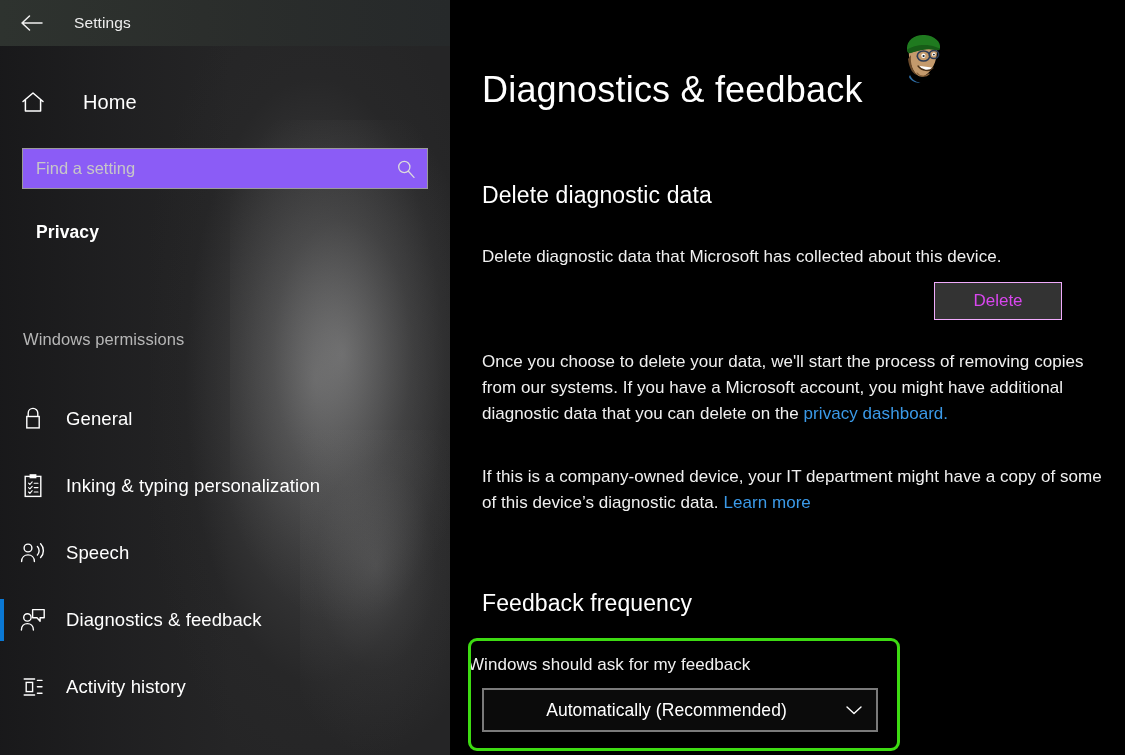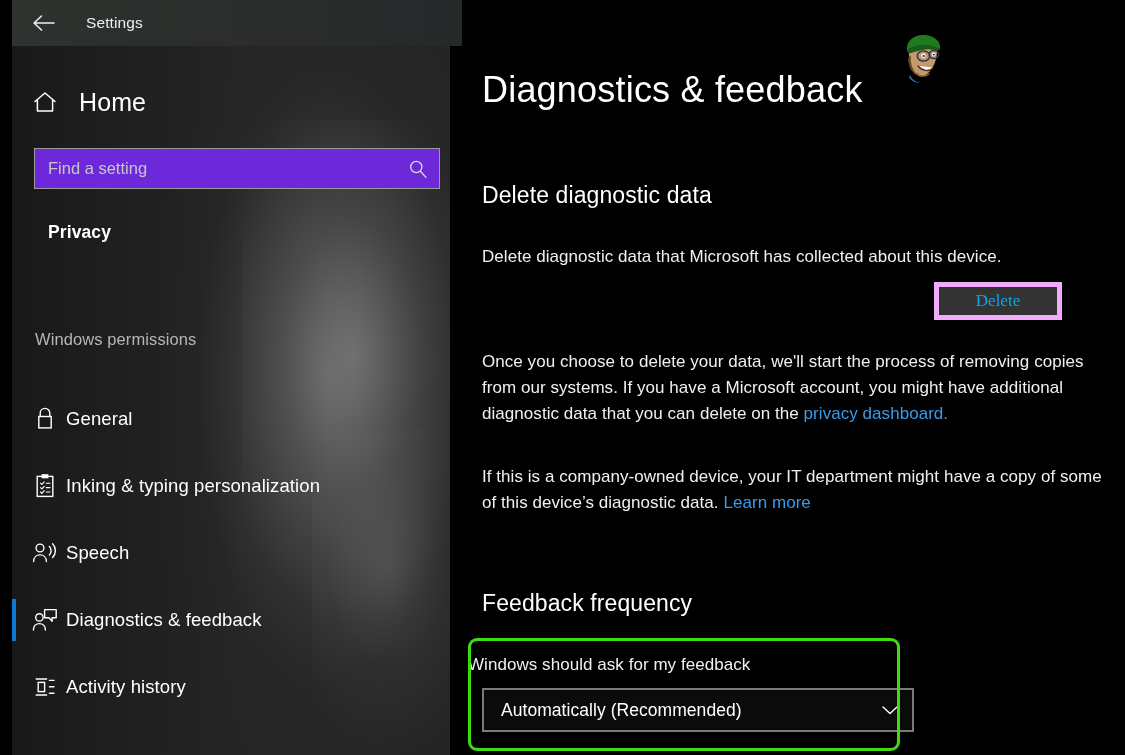--- a/index.html
+++ b/index.html
@@ -19,21 +19,21 @@
     position: relative;
     width: 1125px;
     height: 755px;
     background: #000000;
     overflow: hidden;
   }
 
   
   #sidebar {
     position: absolute;
-    left: 12px; top: 0;
+    left: 0; top: 0;
     width: 524px;
     height: 755px;
     background: #252526;
     overflow: hidden;
   }
   
   #sidebar .acrylic-a {
     position: absolute;
     left: 150px; top: -40px;
     width: 330px; height: 840px;
@@ -112,32 +112,32 @@
     display: flex; align-items: center;
     z-index: 5;
     cursor: pointer;
   }
   .home-ico {
     width: 24px; height: 24px;
     margin-left: 21px;
     display:flex; align-items:center; justify-content:center;
   }
   .home-label {
-    font-size: 25px;
-    color: #ffffff;
-    margin-left: 22px;
+    font-size: 20px;
+    color: #ffffff;
+    margin-left: 38px;
     letter-spacing: .1px;
   }
 
   
   .search-wrap {
     position: absolute;
     left: 22px; top: 148px;
     width: 406px; height: 41px;
-    background: #6d28d9;
+    background: #8b5cf6;
     border: 1px solid #9a9a9a;
     box-sizing: border-box;
     display: flex; align-items: center;
     z-index: 5;
   }
   .search-input {
     flex: 1;
     background: transparent;
     border: none;
     outline: none;
@@ -201,21 +201,21 @@
   .navitem.selected .sel { display: block; }
   .nav-ico {
     width: 26px; height: 26px;
     margin-left: 20px;
     display: flex; align-items: center; justify-content: center;
     flex: none;
   }
   .nav-label {
     font-size: 18.5px;
     color: #ffffff;
-    margin-left: 8px;
+    margin-left: 20px;
     letter-spacing: .1px;
     white-space: nowrap;
   }
 
   
   #main {
     position: absolute;
     left: 450px; top: 0;
     width: 675px; height: 755px;
     background: #000000;
@@ -250,23 +250,23 @@
     letter-spacing: .05px;
   }
   .lnk {
     color: #3b9ae8;
     text-decoration: none;
     cursor: pointer;
   }
   .btn {
     position: absolute;
     background: #333333;
-    color: #0ea5e9;
-    border: 5px solid #f0abfc;
-    font-family: Liberation Serif, serif;
+    color: #d946ef;
+    border: 1px solid #f0abfc;
+    font-family: Liberation Sans, sans-serif;
     font-size: 17px;
     padding: 0;
     cursor: pointer;
     box-sizing: border-box;
   }
 
   
   .hl-box {
     position: absolute;
     border: 3px solid #3ddb12;
@@ -452,21 +452,21 @@
     </div>
 
     <div class="body-text" style="left:32px; top:464px; width:638px;">
       <span>If this is a company-owned device, your IT department might have a copy of some of this device’s diagnostic data. </span><a class="lnk" href="#">Learn more</a>
     </div>
 
     <div class="h2" style="left:32px; top:590px;">Feedback frequency</div>
 
     <div class="field-label" style="left:18px; top:655px;">Windows should ask for my feedback</div>
 
-    <div class="combo" style="left:32px; top:688px; width:432px; height:44px;">
+    <div class="combo" style="left:32px; top:688px; width:396px; height:44px;text-align:center;">
       <span class="combo-val">Automatically (Recommended)</span>
       <span class="combo-chev">
         <svg width="20" height="14" viewBox="0 0 20 14">
           <path d="M3 4 L10 10.6 L17 4" fill="none" stroke="#ffffff" stroke-width="1.4" stroke-linecap="round" stroke-linejoin="round"></path>
         </svg>
       </span>
     </div>
 
     <div class="hl-box" style="left:18px; top:638px; width:432px; height:113px;"></div>
 

